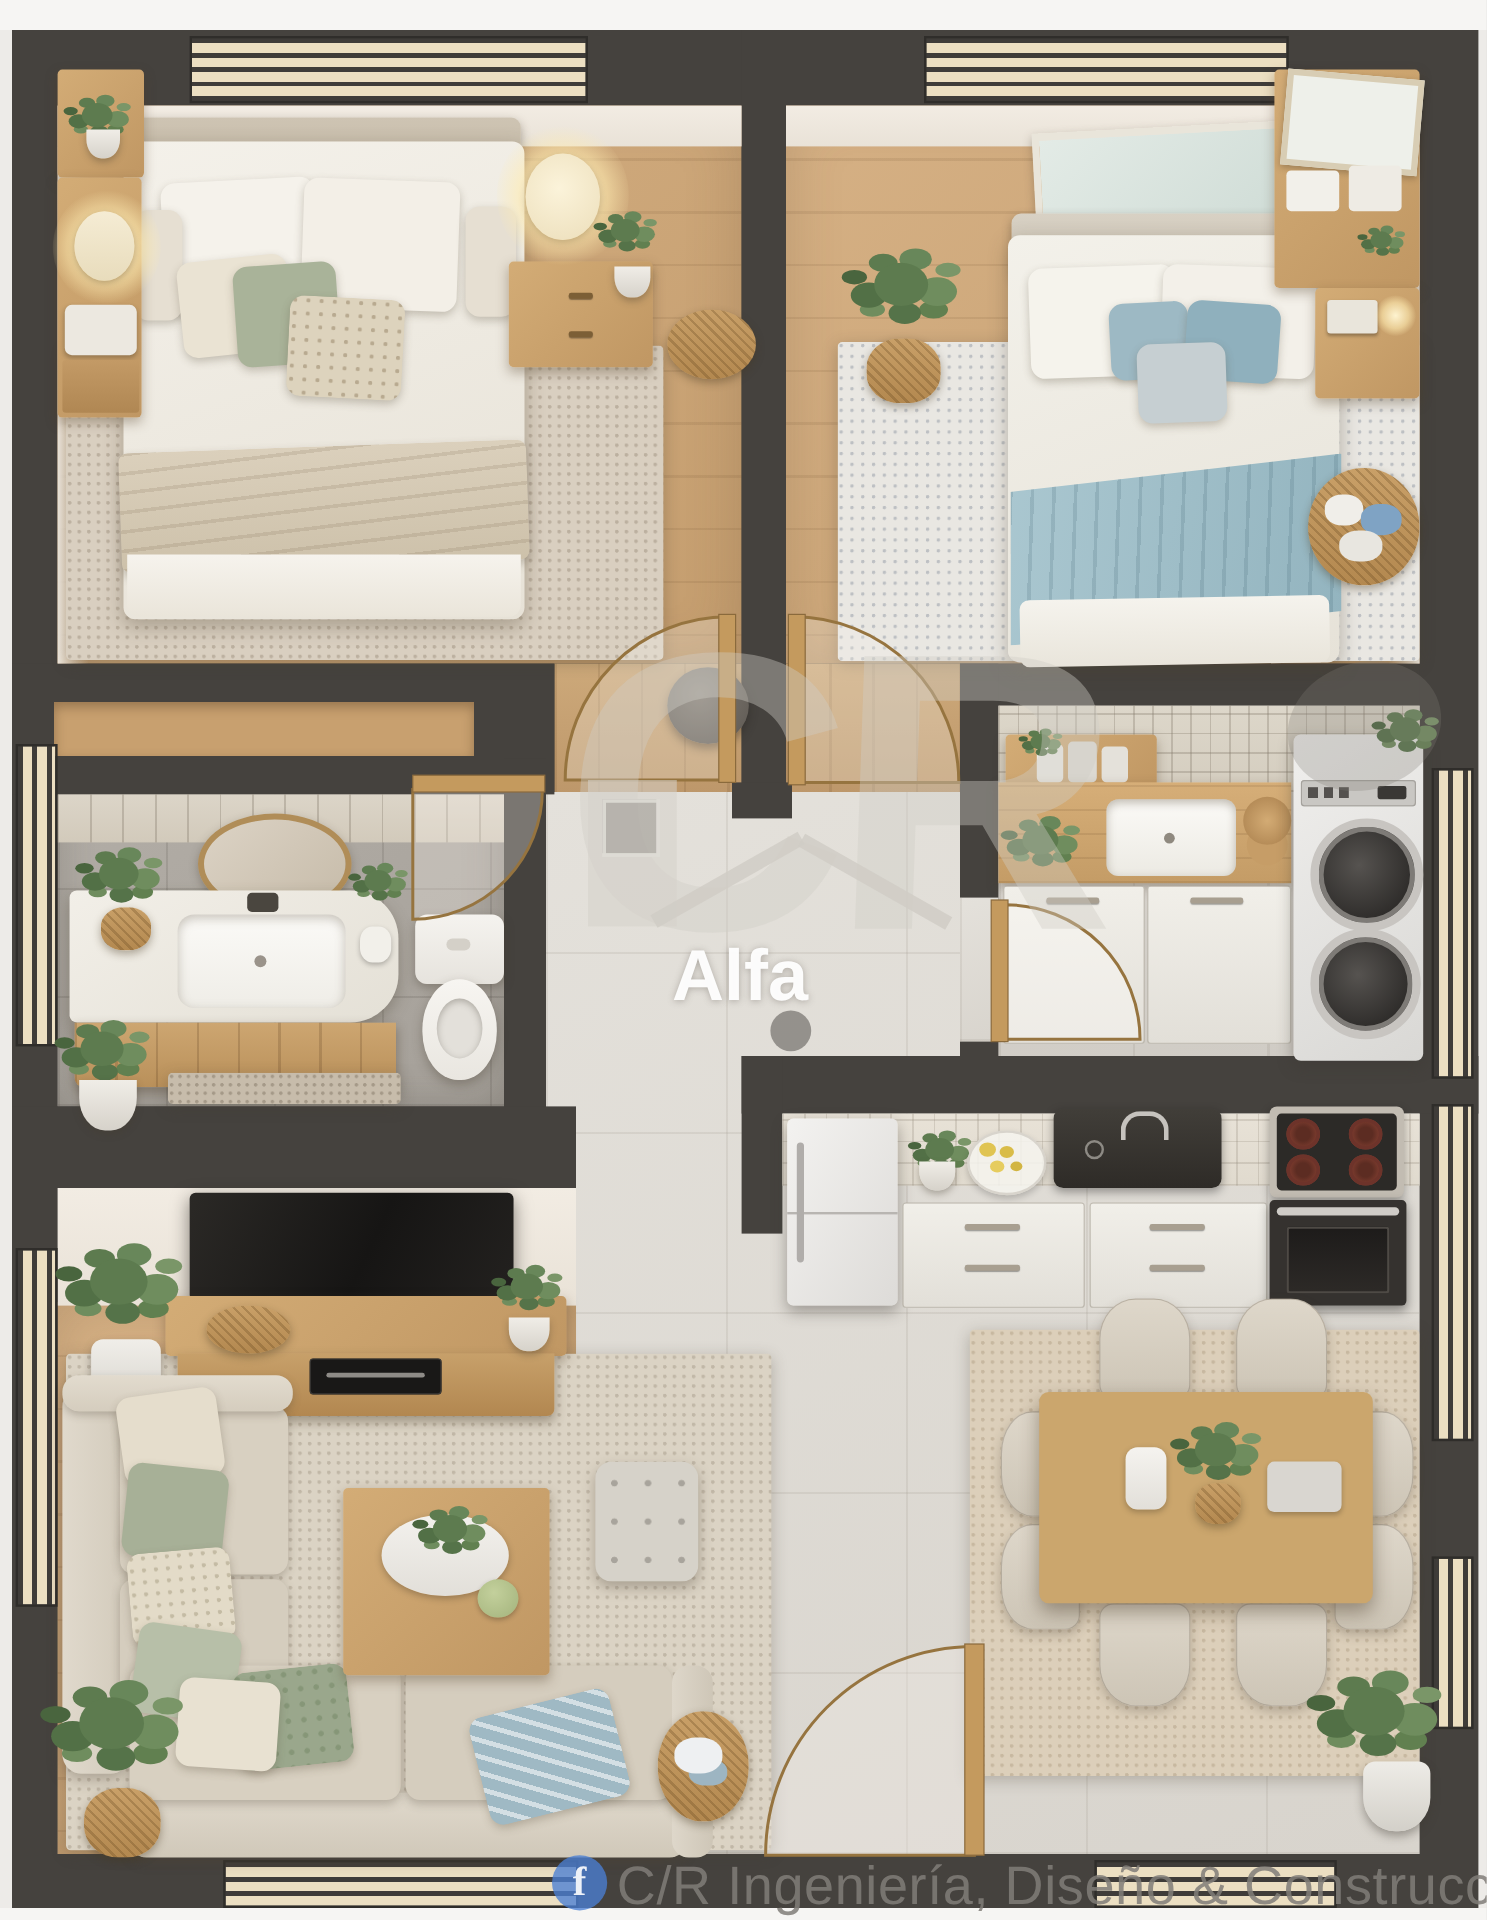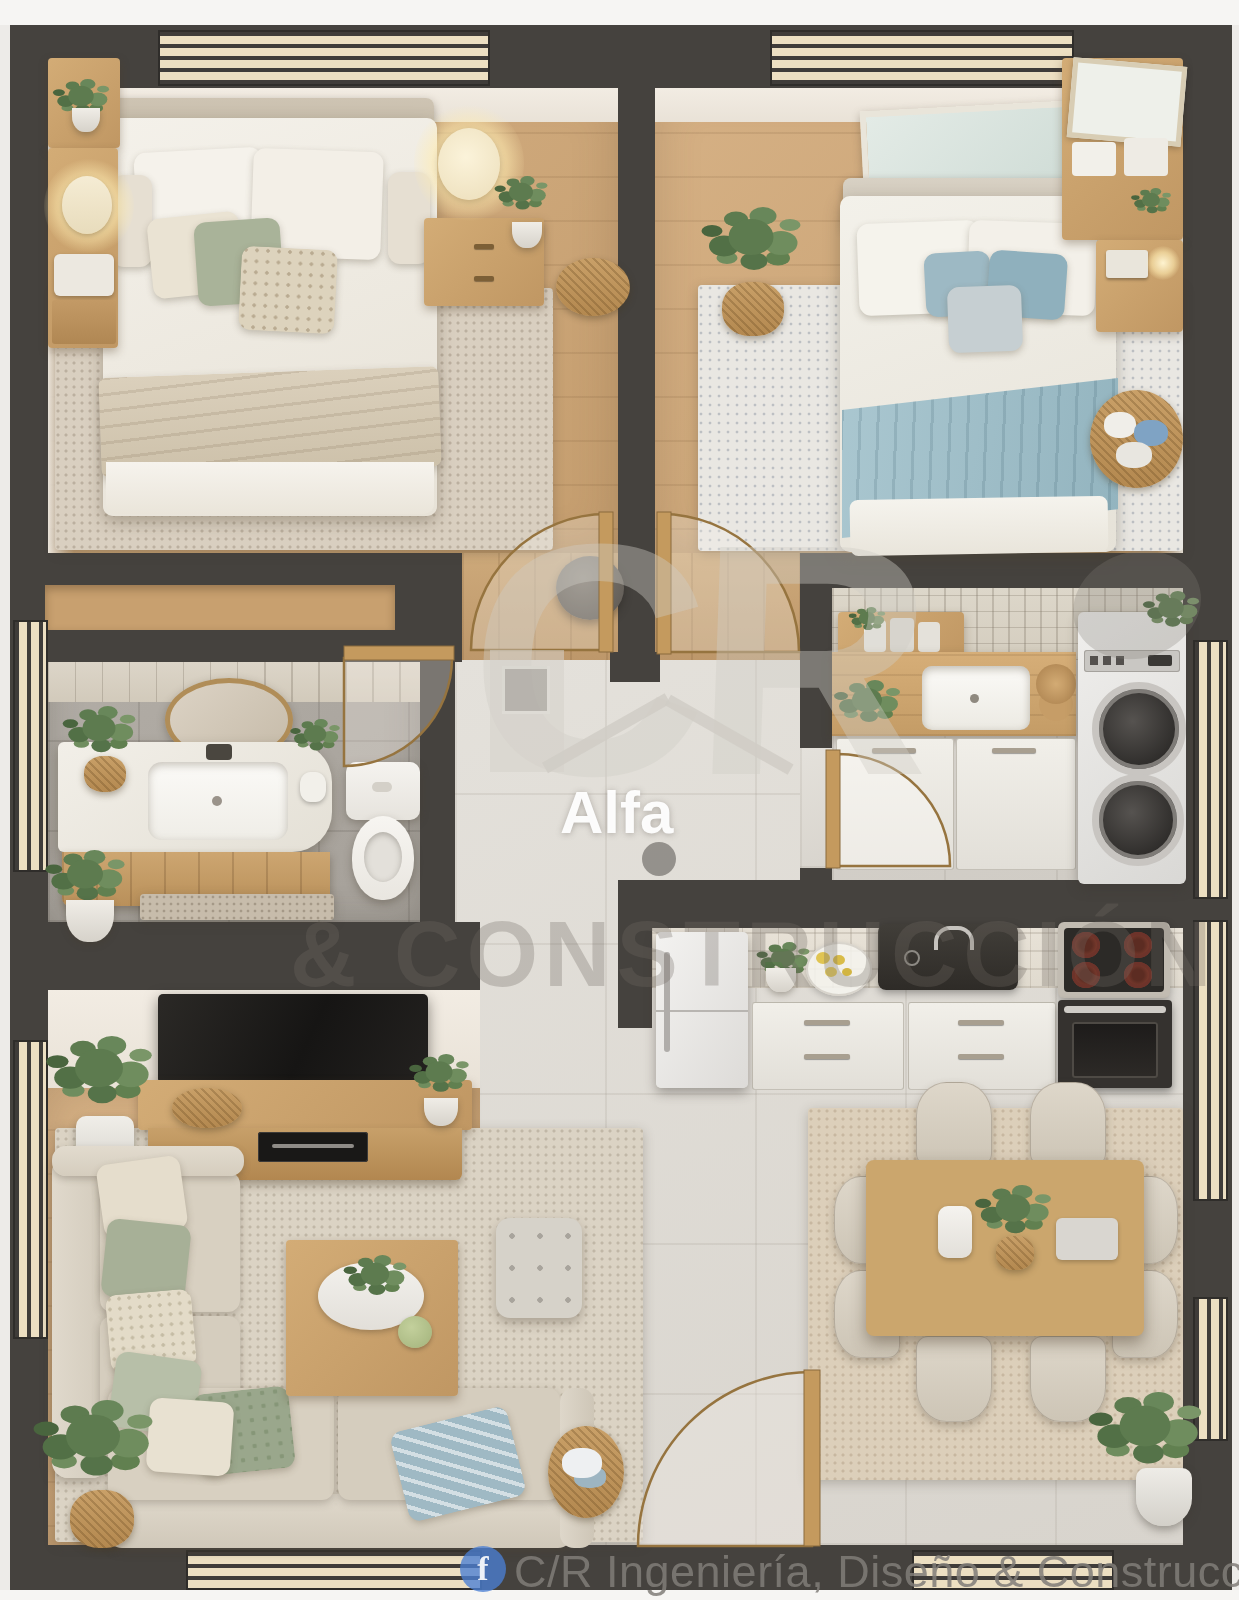--- a/index.html
+++ b/index.html
@@ -309,21 +309,20 @@
 
   <div class="abs" style="left:0;top:0;width:1239px;height:1600px;pointer-events:none;">
     <div class="abs wm" style="left:470px;top:470px;font-size:330px;letter-spacing:-14px;color:rgba(208,204,197,.40);transform:skewX(-2deg);">CR</div>
     <div class="abs" style="left:490px;top:650px;width:74px;height:122px;background:rgba(214,210,203,.55);"></div>
     <div class="abs" style="left:502px;top:666px;width:48px;height:48px;background:rgba(150,146,139,.5);box-shadow:inset 0 0 0 3px rgba(222,219,213,.9),inset -24px 0 0 -21px rgba(222,219,213,.9),inset 0 -24px 0 -21px rgba(222,219,213,.9);"></div>
     <div class="abs" style="left:1072px;top:552px;width:130px;height:106px;border-radius:50%;background:rgba(128,124,118,.28);transform:rotate(-18deg);"></div>
     <div class="abs" style="left:545px;top:762px;width:141px;height:12px;background:rgba(208,204,197,.85);transform:rotate(-29.6deg);transform-origin:left center;"></div>
     <div class="abs" style="left:668px;top:694px;width:141px;height:12px;background:rgba(208,204,197,.85);transform:rotate(29.6deg);transform-origin:left center;"></div>
     <div class="abs" style="left:560px;top:778px;font-size:60px;font-weight:700;color:rgba(255,255,255,.95);text-shadow:0 1px 6px rgba(110,105,98,.45);">Alfa</div>
     <div class="abs" style="left:642px;top:842px;width:34px;height:34px;border-radius:50%;background:rgba(85,82,78,.55);"></div>
-    <div class="abs wm" style="left:290px;top:902px;font-size:92px;letter-spacing:6px;">&amp; CONSTRUCCIÓN</div>
   </div>
 
   <div class="abs" style="left:460px;top:1546px;width:46px;height:46px;border-radius:50%;background:rgba(74,127,212,.78);color:rgba(255,255,255,.9);font-weight:700;font-size:34px;text-align:center;line-height:46px;font-family:'Liberation Serif',serif;">
     <span>f</span>
   </div>
   <div class="abs" style="left:514px;top:1546px;font-size:45px;color:rgba(128,125,120,.85);white-space:nowrap;letter-spacing:.5px;">C/R Ingeniería, Diseño &amp; Construcción</div>
 
 </div>
 
 </body></html>

